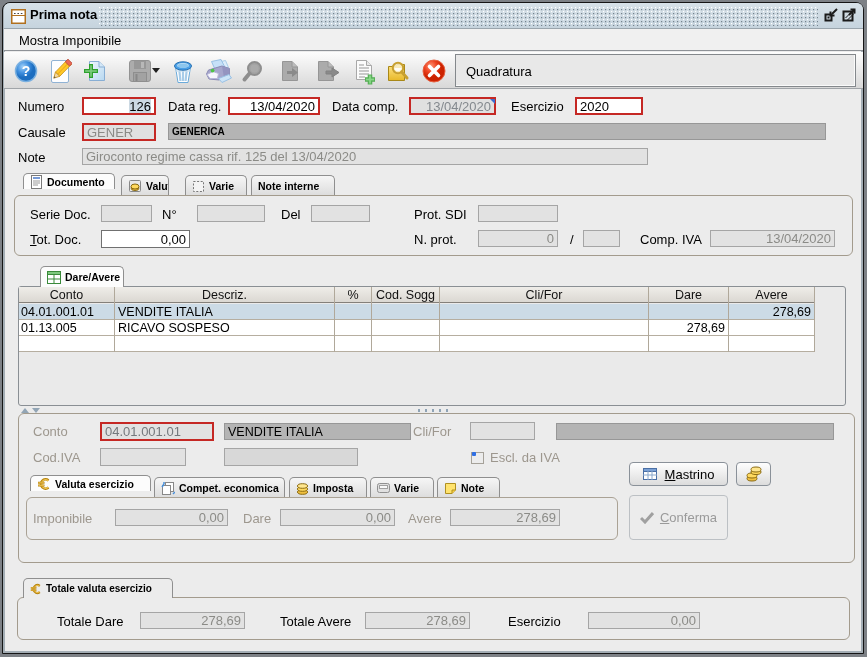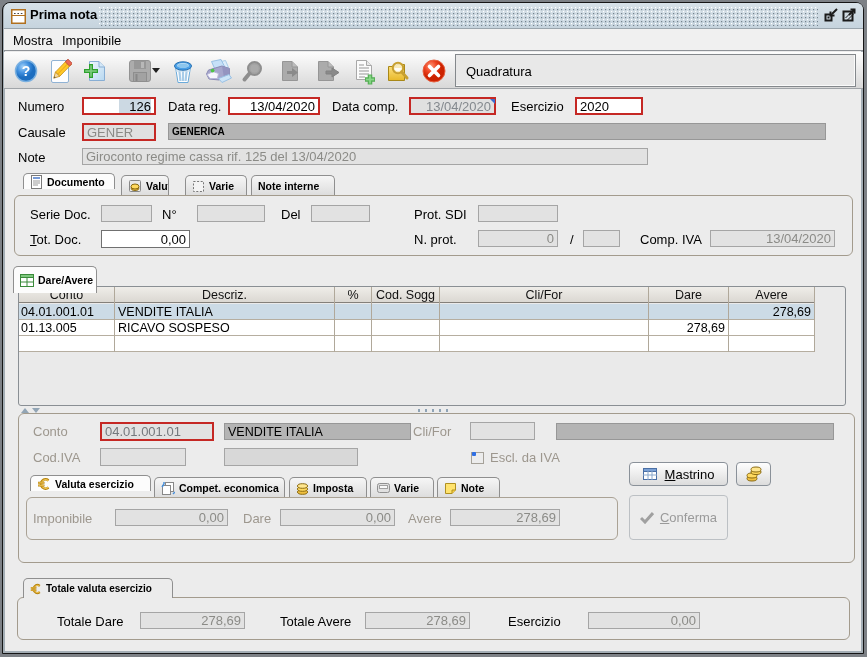--- a/index.html
+++ b/index.html
@@ -59,21 +59,21 @@
 <div class="abs" id="maxbtn" style="left:842px;top:7px">
 <svg width="15" height="15">
       <rect x="1.5" y="4.5" width="9" height="9" fill="#cfdae2" stroke="#1a1a1a" stroke-width="2"></rect>
       <path d="M3.5 11 L10 4.5 M5.5 13 L12 6.5" stroke="#1a1a1a"></path>
       <line x1="7" y1="8" x2="12.5" y2="2.5" stroke="#1a1a1a" stroke-width="2"></line>
       <path d="M8.5 2.5 H12.5 V6.5" stroke="#1a1a1a" stroke-width="2" fill="none"></path>
     </svg>
   </div>
 
 <div class="abs" style="left:4px;top:29px;width:859px;height:22px;background:#f0f0f0;border-bottom:1px solid #8e9297"></div>
-<div class="lbl" style="left:13px;top:32px">Mostra</div>
+<div class="lbl" style="left:19px;top:32px">Mostra</div>
 <div class="lbl" style="left:62px;top:32px">Imponibile</div>
 
 <div class="abs" style="left:4px;top:52px;width:859px;height:37px;background:linear-gradient(#fdfdfd,#d8d8d8);border-bottom:1px solid #a0a4a8"></div>
 <div class="ic" style="left:14px">
 <svg width="24" height="24">
       <defs>
         <radialGradient id="bg1" cx="35%" cy="30%">
           <stop offset="0%" stop-color="#9fd0f8"></stop>
           <stop offset="60%" stop-color="#3e8ede"></stop>
           <stop offset="100%" stop-color="#1d6ec0"></stop>
@@ -213,21 +213,21 @@
       </defs>
       <circle cx="12" cy="12" r="11" fill="url(#rx1)" stroke="#e86040"></circle>
       <path d="M7.5 7.5 L16.5 16.5 M16.5 7.5 L7.5 16.5" stroke="#fff" stroke-width="3.6" stroke-linecap="round"></path>
     </svg>
   </div>
 <div class="abs" style="left:455px;top:54px;width:401px;height:33px;background:#e8e8e8;border:1px solid #84888c;box-shadow:inset -1px -1px 0 #fafafa"></div>
 <div class="lbl" style="left:466px;top:63px">Quadratura</div>
 
 <div class="lbl" style="left:18px;top:98px">Numero</div>
 <div class="fld red wh rt" style="left:82px;top:97px;width:74px;height:18px">
-    <span style="background:#ccd9e3;padding:1px 0 1px 10px">126</span>
+    <span style="background:#ccd9e3;padding:1px 0 1px 0">126</span>
   </div>
 <div class="lbl" style="left:168px;top:98px">Data reg.</div>
 <div class="fld red wh rt" style="left:228px;top:97px;width:92px;height:18px">13/04/2020</div>
 <div class="lbl" style="left:332px;top:98px">Data comp.</div>
 <div class="fld red rt" style="left:409px;top:97px;width:87px;height:18px;background:#e0e0e0;color:#84898e">13/04/2020</div>
 <div class="abs" style="left:490px;top:99px;width:0;height:0;border-left:5px solid rgba(0,0,0,0);border-top:5px solid #3c6cd0"></div>
 <div class="lbl" style="left:511px;top:98px">Esercizio</div>
 <div class="fld red wh" style="left:575px;top:97px;width:68px;height:18px">2020</div>
 
 <div class="lbl" style="left:18px;top:124px">Causale</div>
@@ -270,21 +270,21 @@
 <div class="fld" style="left:478px;top:205px;width:80px;height:17px"></div>
 <div class="lbl" style="left:30px;top:231px"><u>T</u>ot. Doc.</div>
 <div class="fld wh rt" style="left:101px;top:230px;width:89px;height:18px;border-color:#707070">0,00</div>
 <div class="lbl" style="left:414px;top:231px">N. prot.</div>
 <div class="fld rt" style="left:478px;top:230px;width:80px;height:17px">0</div>
 <div class="lbl" style="left:570px;top:231px">/</div>
 <div class="fld" style="left:583px;top:230px;width:37px;height:17px"></div>
 <div class="lbl" style="left:640px;top:231px">Comp. IVA</div>
 <div class="fld rt" style="left:710px;top:230px;width:125px;height:17px">13/04/2020</div>
 
-<div class="tab tabsel" style="left:13px;top:266px;width:84px;height:27px">
+<div class="tab tabsel" style="left:40px;top:266px;width:84px;height:21px">
 <svg width="14" height="13">
       <rect x="0.5" y="0.5" width="13" height="12" fill="#fff" stroke="#3a8a3a"></rect>
       <rect x="0.5" y="0.5" width="13" height="3" fill="#7ec87e" stroke="#3a8a3a"></rect>
       <line x1="7" y1="3" x2="7" y2="13" stroke="#3a8a3a"></line>
       <line x1="0" y1="8" x2="14" y2="8" stroke="#3a8a3a"></line>
     </svg>
 Dare/Avere</div>
 <div class="abs" style="left:18px;top:286px;width:828px;height:120px;background:#eaeaea;border:1px solid #8a8f94;border-radius:3px"></div>
 <div class="abs" id="thead" style="left:19px;top:287px;width:795px;height:16px;background:linear-gradient(#efede9,#dbd8d2);border-bottom:1px solid #84807a"></div>
 <div class="abs" style="left:19px;top:304px;width:795px;height:16px;background:#ccdbe6"></div>

